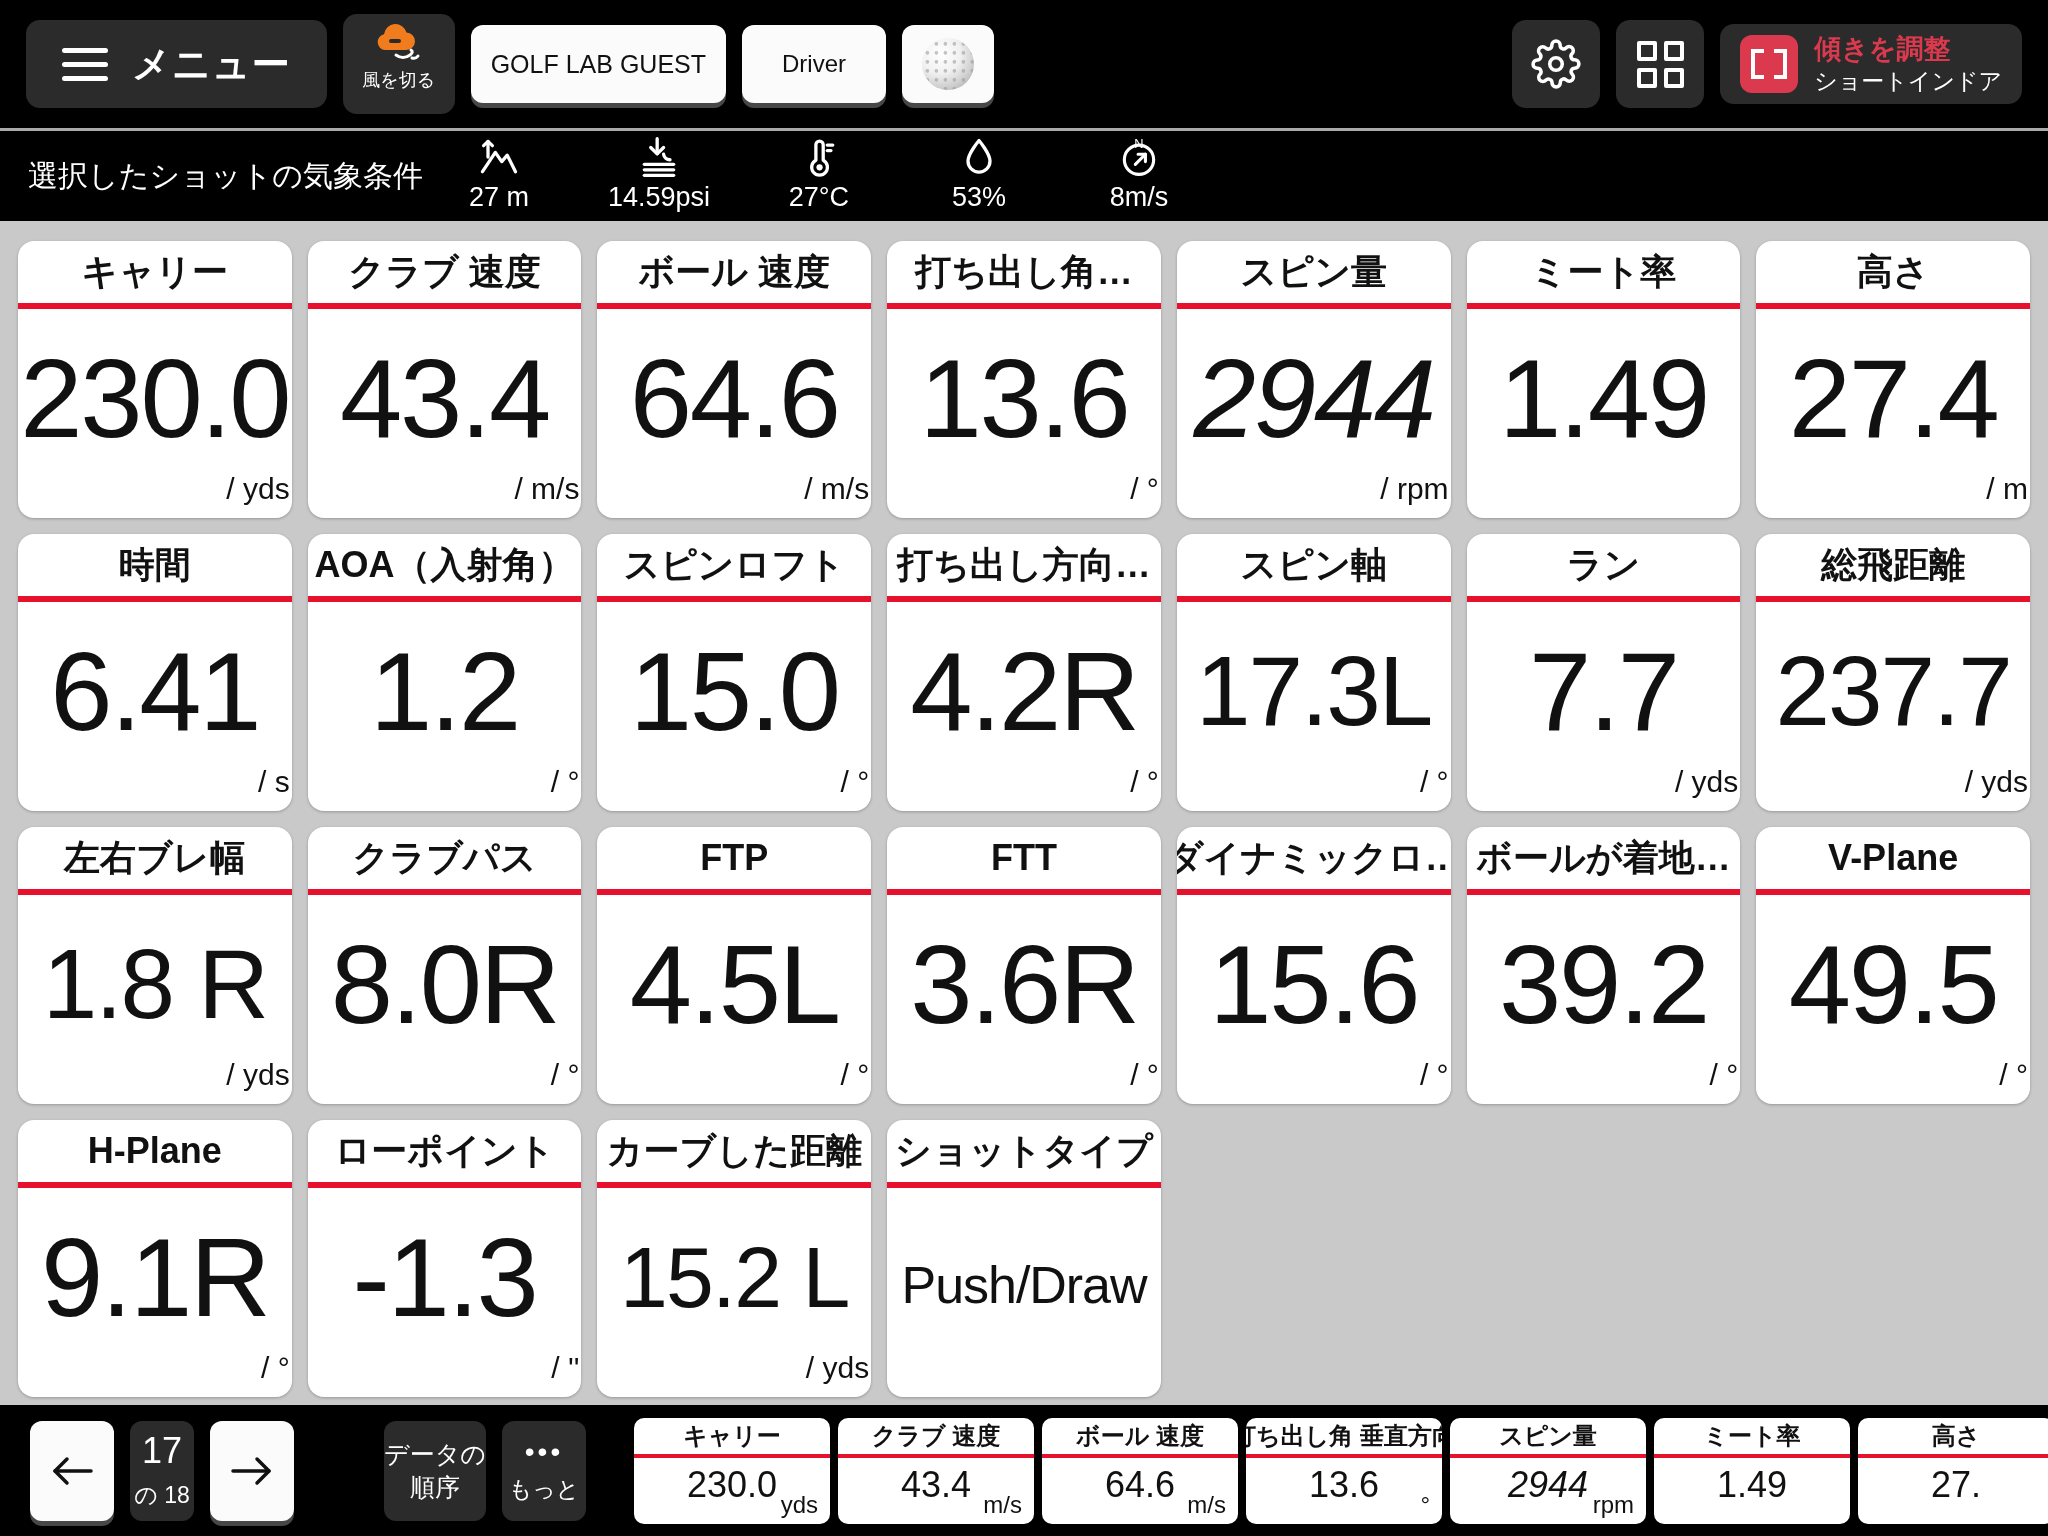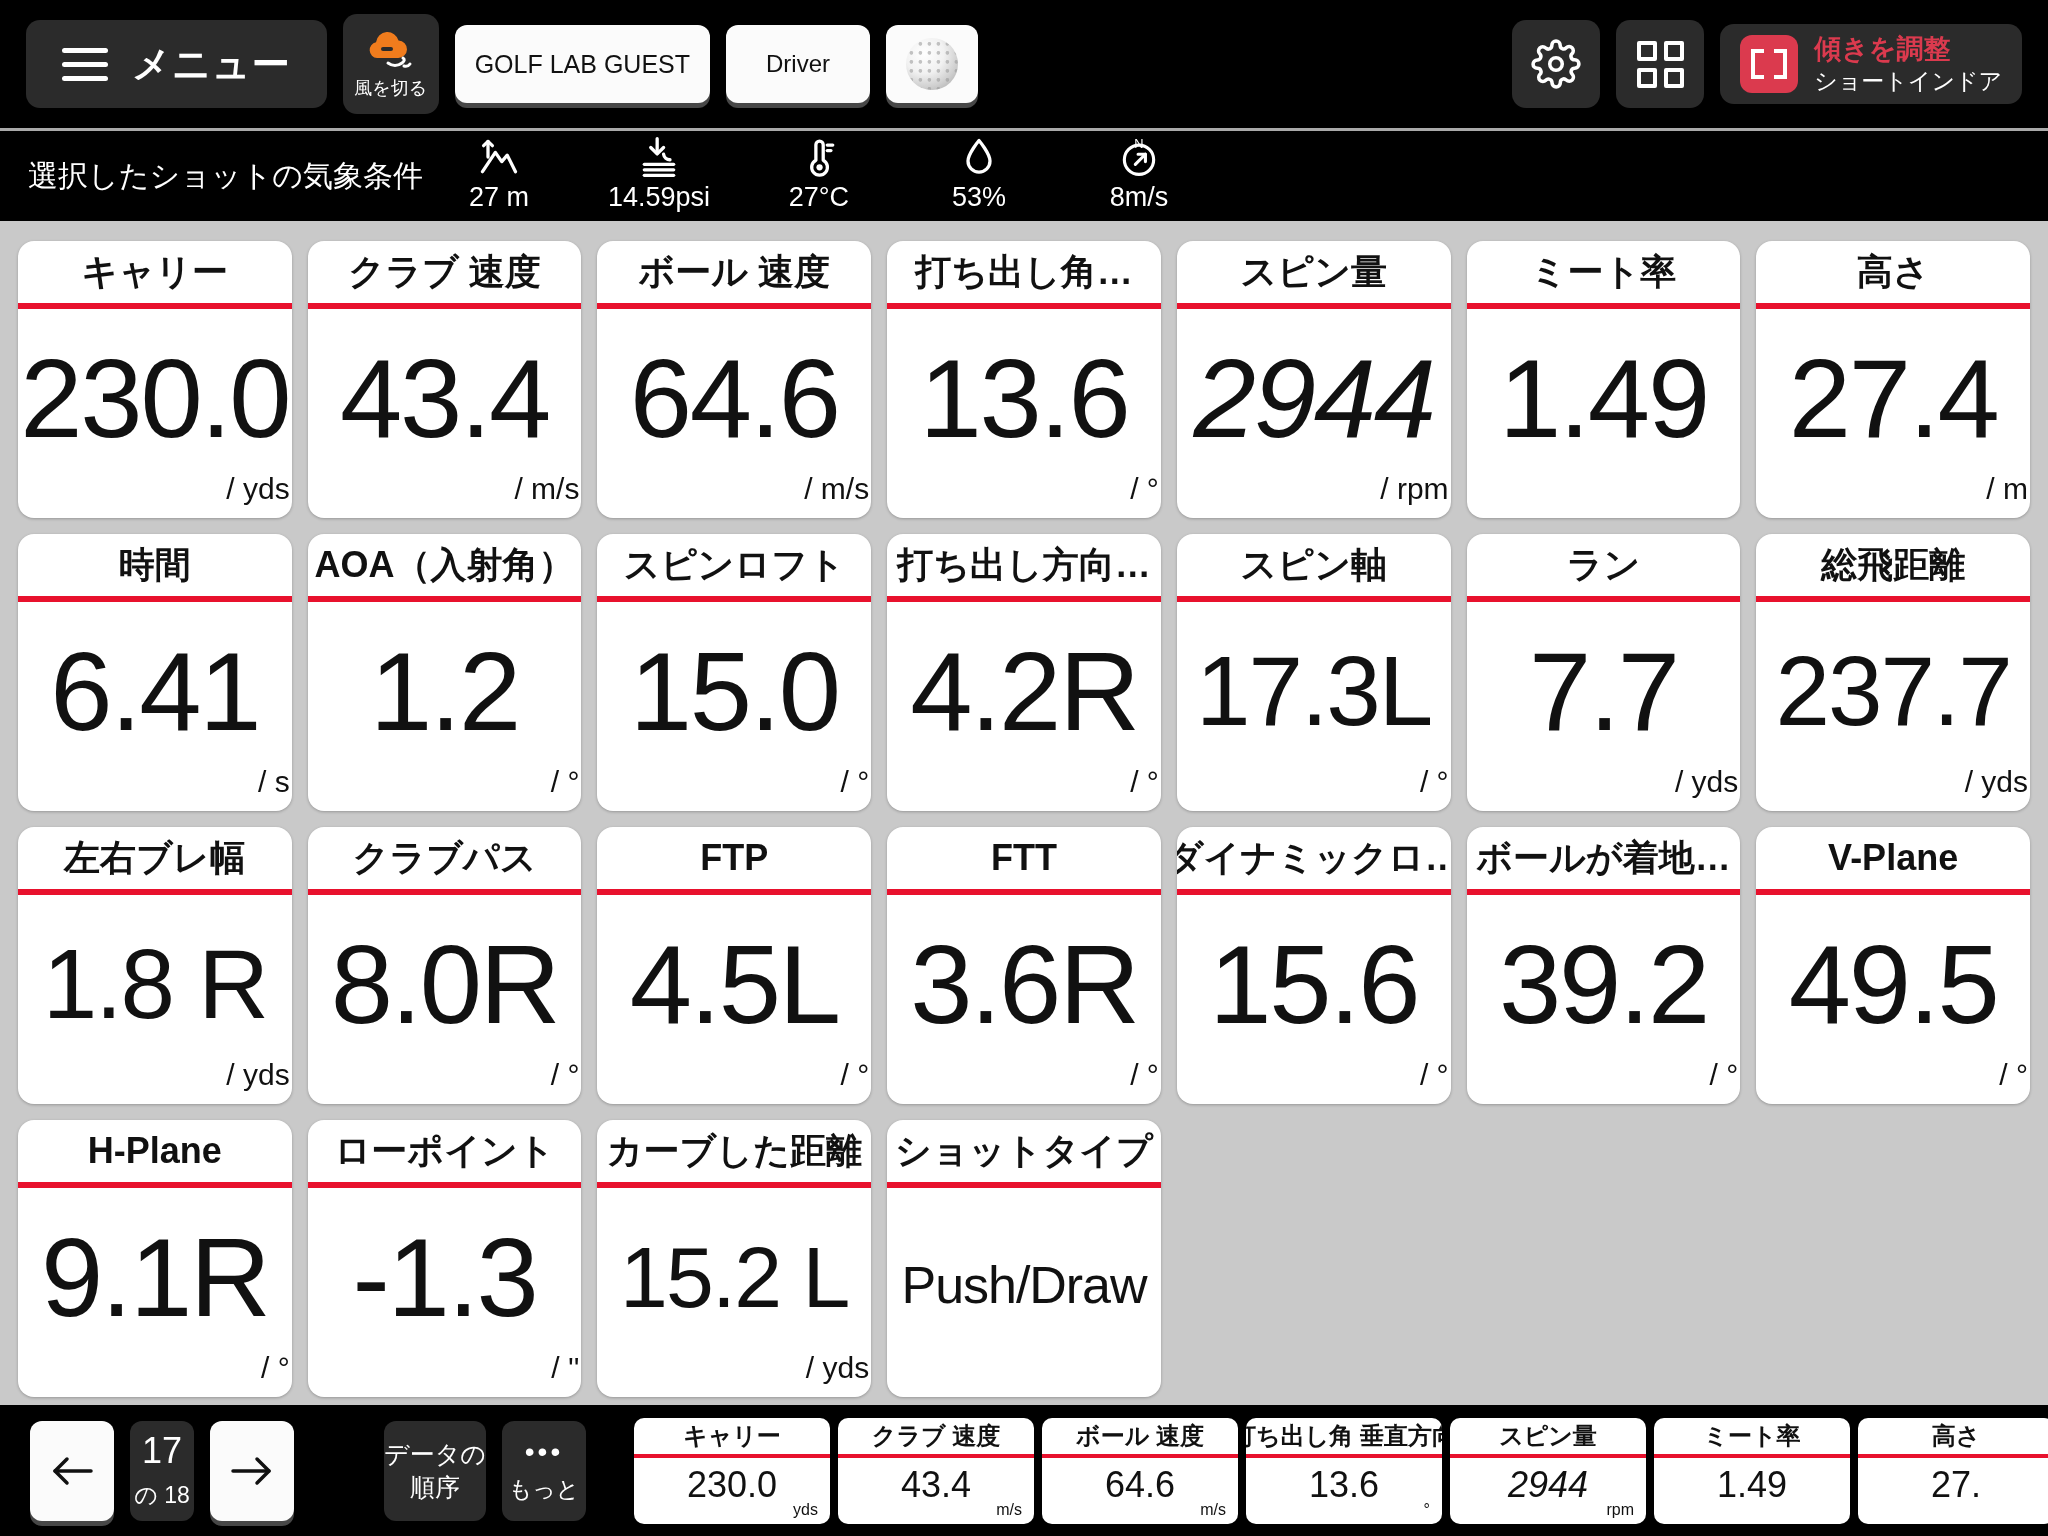--- a/index.html
+++ b/index.html
@@ -26,21 +26,21 @@
   .btn-dark{background:var(--btn-dark);border-radius:14px;color:#fff;}
   .btn-white{
     background:#fbfbfb;border-radius:12px;color:#111;
     box-shadow:0 5px 0 rgba(255,255,255,0.28);
     display:flex;align-items:center;justify-content:center;
   }
   .menu-btn{height:88px;padding:0 36px;display:flex;align-items:center;gap:24px;cursor:pointer;text-align:right;}
   .hamburger{display:flex;flex-direction:column;gap:9px;}
   .hamburger span{display:block;width:46px;height:5px;background:#fff;border-radius:3px;}
   .menu-label{font-size:38px;font-weight:700;letter-spacing:1px;}
-  .wind-btn{width:96px;height:100px;display:flex;flex-direction:column;align-items:center;justify-content:flex-start;padding-top:16px;cursor:pointer;}
+  .wind-btn{width:112px;height:100px;display:flex;flex-direction:column;align-items:center;justify-content:flex-start;padding-top:8px;cursor:pointer;}
   .wind-btn .wlabel{font-size:18px;margin-top:4px;white-space:nowrap;}
   .guest-btn{height:78px;padding:0 20px;font-size:25px;cursor:pointer;}
   .driver-btn{height:78px;padding:0 40px;font-size:24px;cursor:pointer;}
   .ball-btn{width:92px;height:78px;cursor:pointer;}
   .golf-ball{
     width:52px;height:52px;border-radius:50%;
     background-image:
       radial-gradient(circle at 60% 65%, rgba(150,150,150,0.55) 1.5px, transparent 2.2px),
       radial-gradient(circle at 35% 30%, #ffffff 0%, #f1f1f1 40%, #cfcfcf 68%, #9f9f9f 100%);
     background-size:9px 9px,100% 100%;
@@ -113,21 +113,21 @@
   .more-dots{font-size:28px;letter-spacing:3px;}
   .more-label{font-size:23px;}
   .summary{display:flex;gap:8px;margin-left:48px;flex:none;}
   .scard{
     width:196px;height:106px;background:#fff;border-radius:10px;flex:none;
     position:relative;display:flex;flex-direction:column;overflow:hidden;cursor:pointer;
   }
   .scard-title{height:36px;display:flex;align-items:center;justify-content:center;font-size:24px;font-weight:700;white-space:nowrap;overflow:hidden;}
   .scard-rule{height:4px;background:var(--accent);}
   .scard-value{flex:1;display:flex;align-items:center;justify-content:center;font-size:36px;padding-bottom:12px;}
-  .scard-unit{position:absolute;bottom:5px;right:12px;font-size:16px;}
+  .scard-unit{position:absolute;bottom:5px;right:12px;font-size:24px;}
   svg{display:block;}
 </style>
 </head>
 <body>
 
 <header class="topbar">
   <div class="btn-dark menu-btn">
     <span class="hamburger">
         <span></span>
         <span></span>

